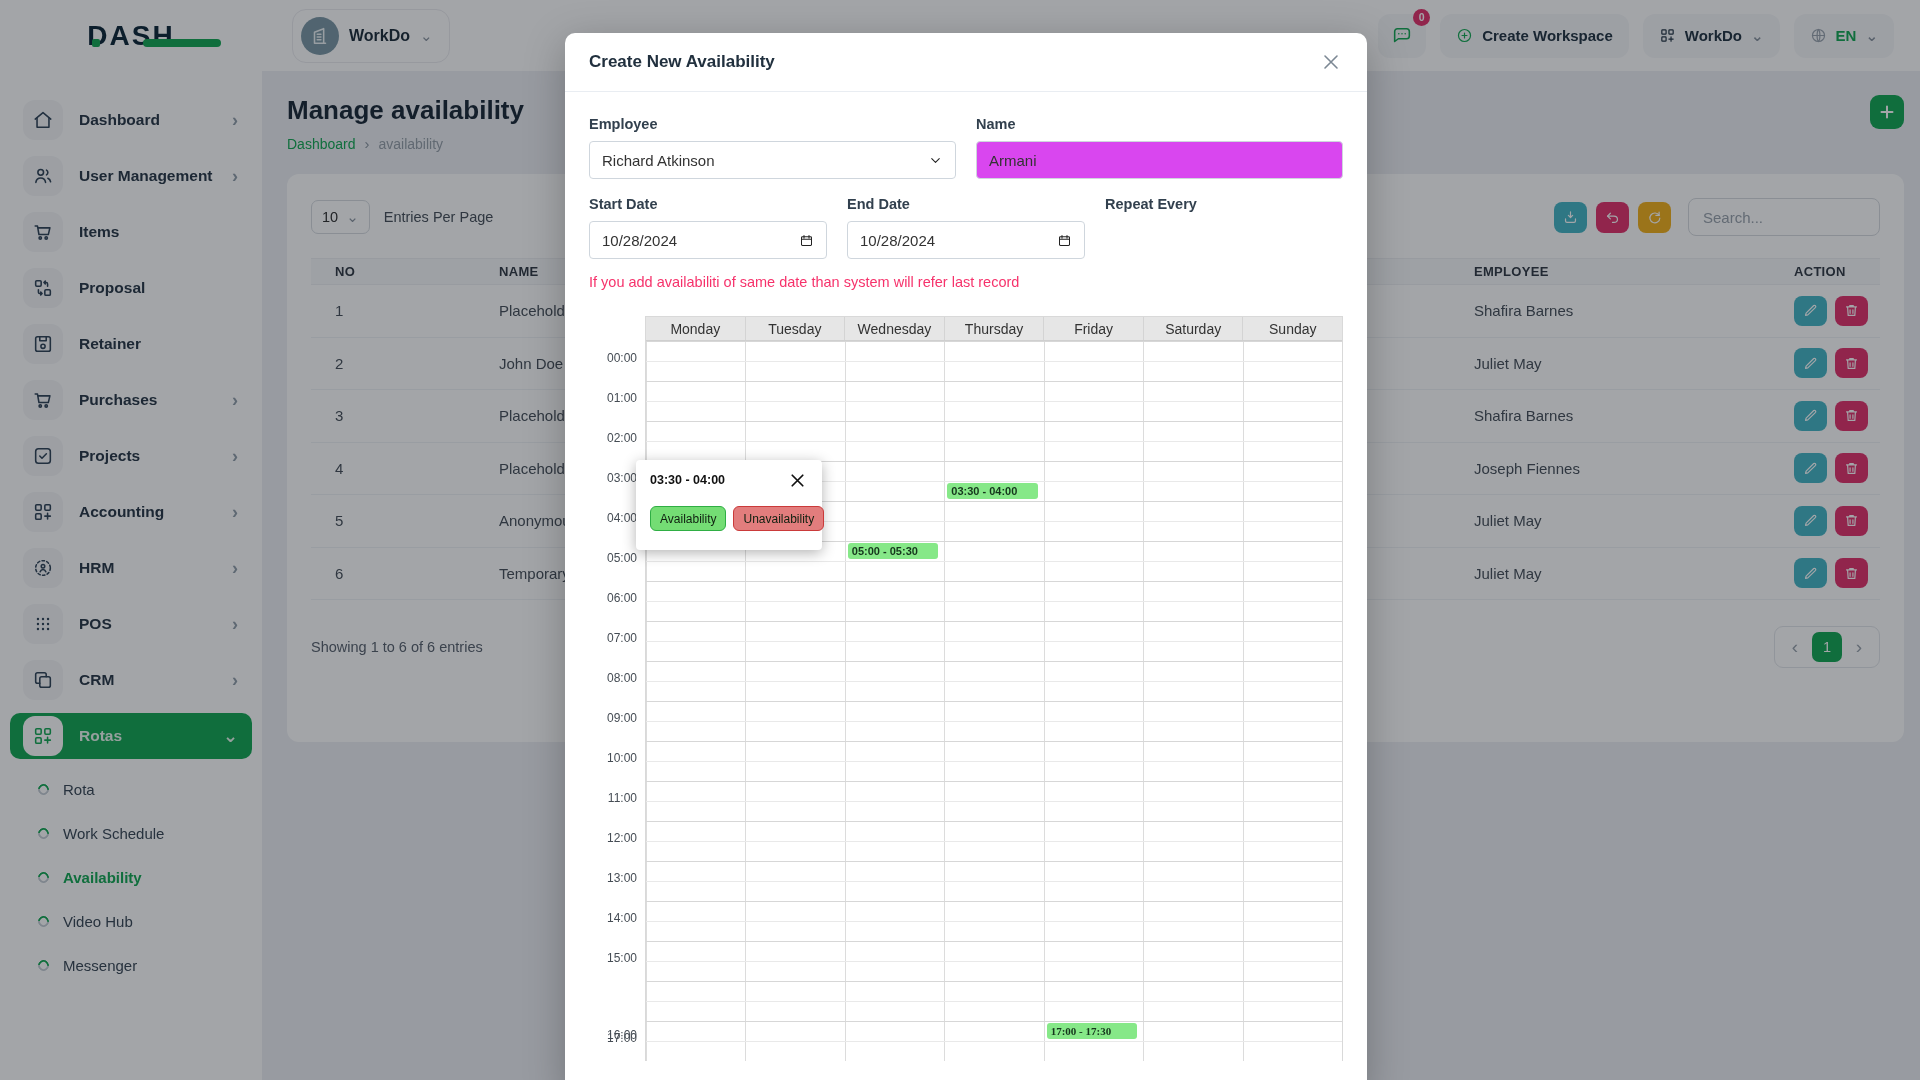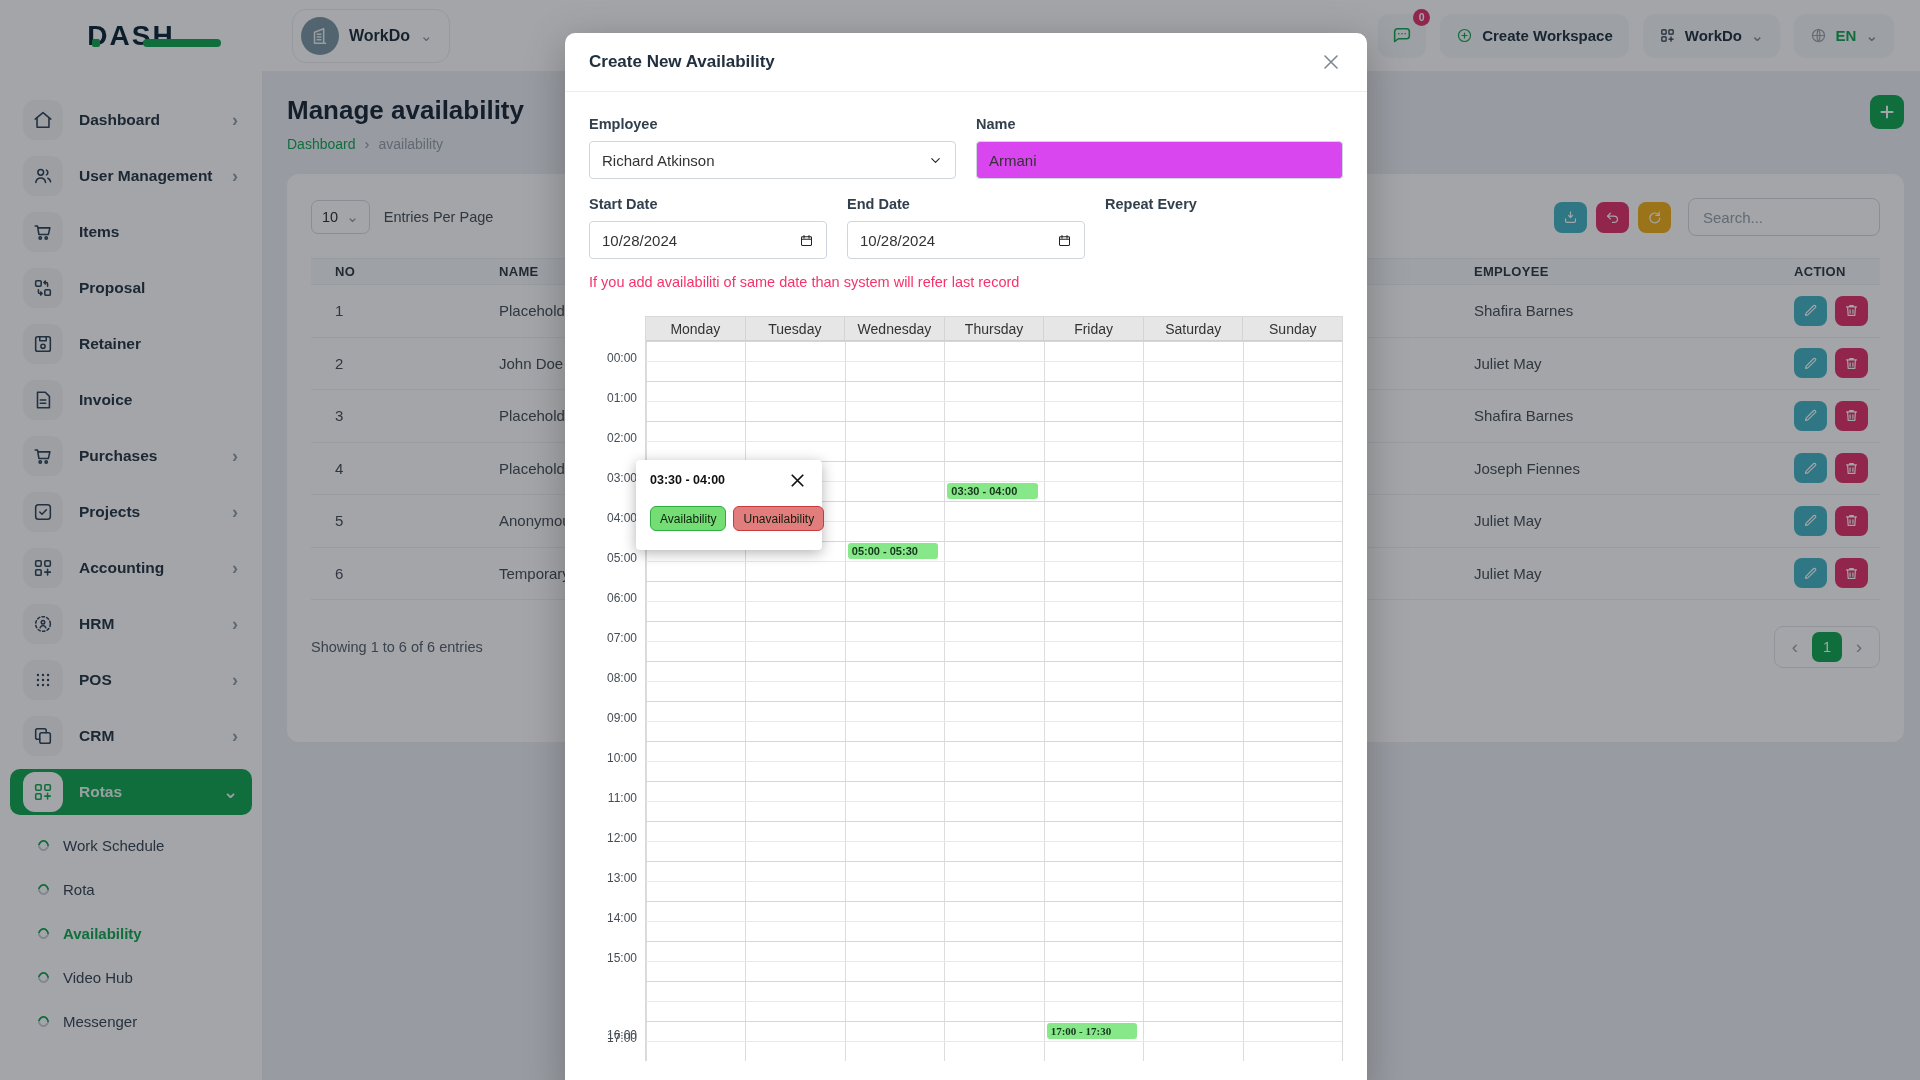--- a/index.html
+++ b/index.html
@@ -251,29 +251,20 @@
               <rect x="4" y="4" width="16" height="16" rx="2"></rect>
               <path d="M8.5 4v4.5h7V4"></path>
               <circle cx="12" cy="14.5" r="2.3"></circle>
             </svg>
           </span>
           <span class="side-label">Retainer</span>
         </div>
         <div class="side-item">
           <span class="icbox ic">
             <svg viewBox="0 0 24 24">
-              <path d="M6 3.5h8.5L19 8v12.5H6z"></path>
-              <path d="M9 12h6M9 15.5h6"></path>
-            </svg>
-          </span>
-          <span class="side-label">Invoice</span>
-        </div>
-        <div class="side-item">
-          <span class="icbox ic">
-            <svg viewBox="0 0 24 24">
               <path d="M3.5 5.5H6l1.6 9.3h10.2l1.7-7.3H6.6"></path>
               <circle cx="9" cy="18.5" r="1.3"></circle>
               <circle cx="15.5" cy="18.5" r="1.3"></circle>
             </svg>
           </span>
           <span class="side-label">Purchases</span>
           <span class="side-chev">›</span>
         </div>
         <div class="side-item">
           <span class="icbox ic">
@@ -342,25 +333,25 @@
               <rect x="14" y="4" width="6" height="6" rx="1.2"></rect>
               <rect x="4" y="14" width="6" height="6" rx="1.2"></rect>
               <path d="M17 13.5v6M14 16.5h6"></path>
             </svg>
           </span>
           <span class="side-label">Rotas</span>
           <span class="side-chev">⌄</span>
         </div>
         <div class="sub-item">
           <span class="dot"></span>
-          <span class="sub-label">Work Schedule</span>
+          <span class="sub-label">Rota</span>
         </div>
         <div class="sub-item">
           <span class="dot"></span>
-          <span class="sub-label">Rota</span>
+          <span class="sub-label">Work Schedule</span>
         </div>
         <div class="sub-item active">
           <span class="dot"></span>
           <span class="sub-label">Availability</span>
         </div>
         <div class="sub-item">
           <span class="dot"></span>
           <span class="sub-label">Video Hub</span>
         </div>
         <div class="sub-item">

